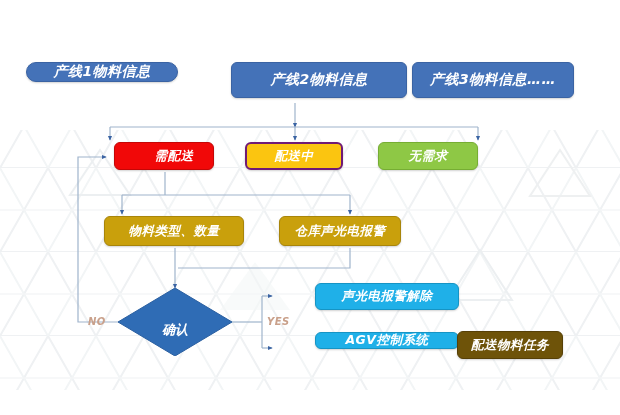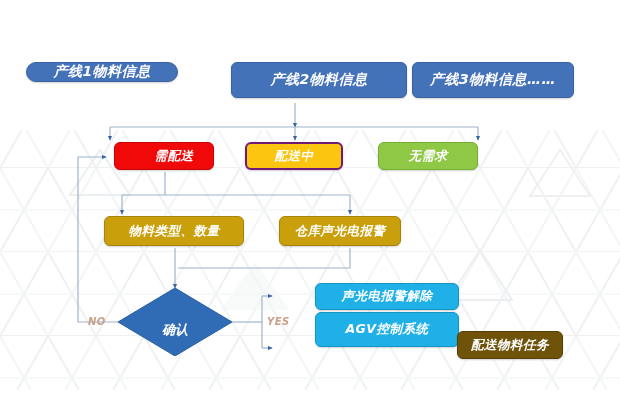--- a/index.html
+++ b/index.html
@@ -201,17 +201,17 @@
     </svg>
     <div class="diamond-label">确认</div>
   </div>
 
   <div class="edge-label" style="left:88px; top:316px;">NO</div>
 
   <div class="edge-label" style="left:231px; top:316px;margin-left:36px;">YES</div>
 
   <div class="node rounded n-cyan" style="left:272px; top:283px; width:144px; height:27px;">声光电报警解除</div>
 
-  <div class="node rounded n-cyan" style="left:272px; top:312px; width:144px; height:35px;">AGV控制系统</div>
+  <div class="node rounded n-cyan" style="left:272px; top:332px; width:144px; height:17px;">AGV控制系统</div>
 
   <div class="node rounded n-brown" style="left:457px; top:331px; width:106px; height:28px;">配送物料任务</div>
 
 </div>
 
 </body></html>

